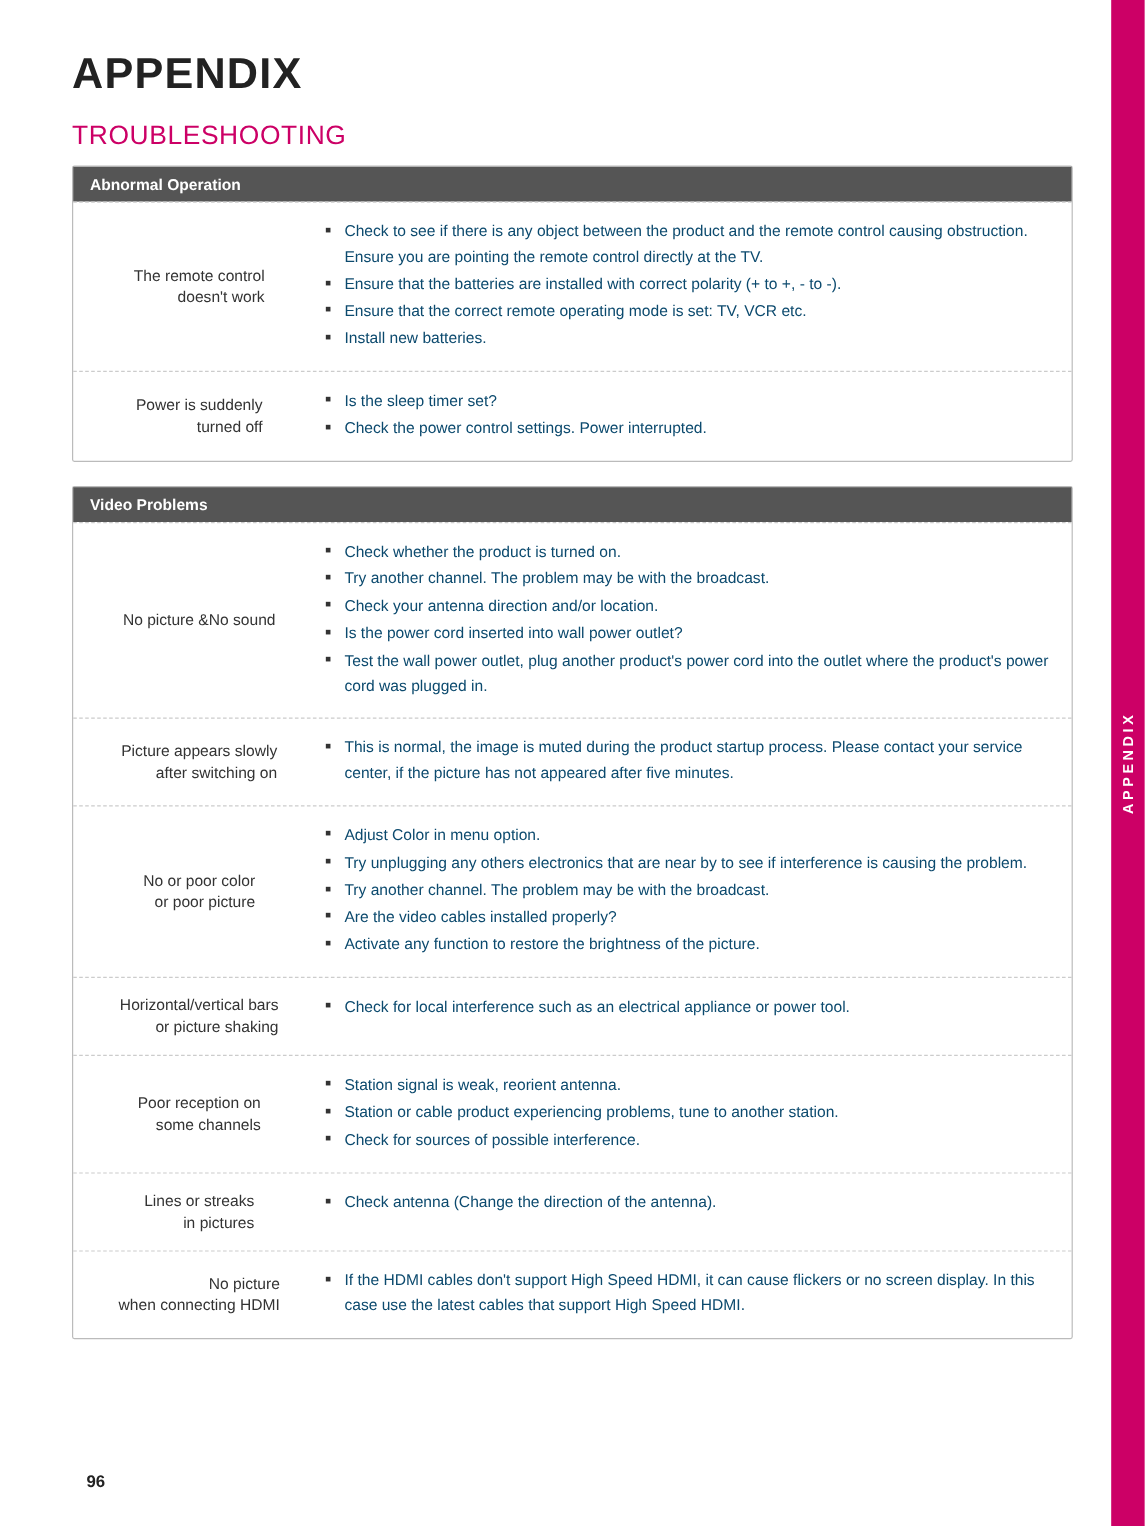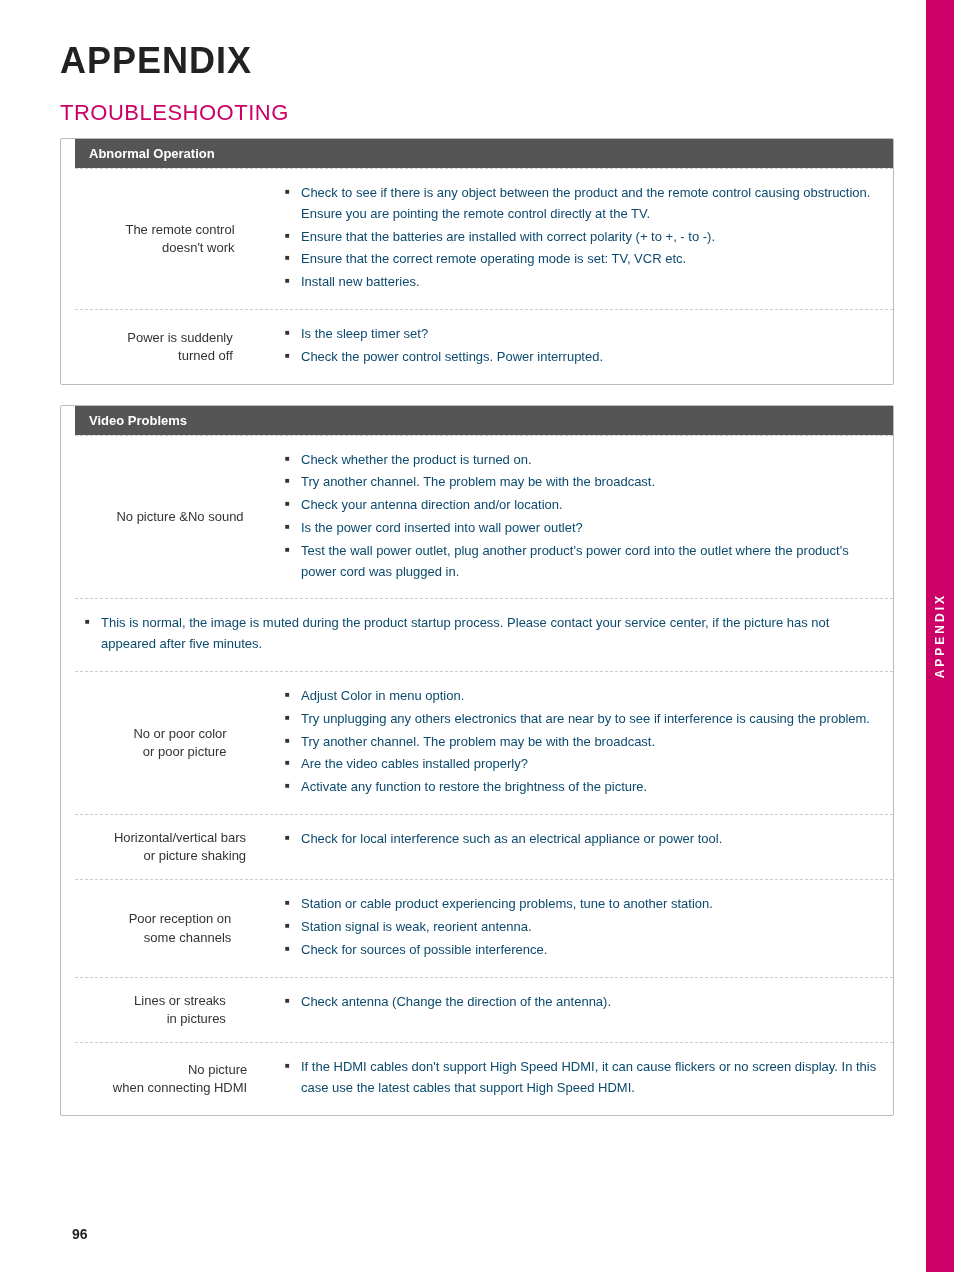--- a/index.html
+++ b/index.html
@@ -28,21 +28,20 @@
       color: #cc0066;
       letter-spacing: 0.5px;
       margin-bottom: 12px;
     }
 
     .table-wrapper {
       border: 1px solid #bbb;
       border-radius: 2px;
       margin-bottom: 20px;
       width: 100%;
-      padding-left: 14px;
     }
 
     .table-header {
       background: #555;
       color: #fff;
       font-size: 13px;
       font-weight: bold;
       padding: 7px 14px;
     }
 
@@ -170,20 +169,21 @@
         <li>Check whether the product is turned on.</li>
         <li>Try another channel. The problem may be with the broadcast.</li>
         <li>Check your antenna direction and/or location.</li>
         <li>Is the power cord inserted into wall power outlet?</li>
         <li>Test the wall power outlet, plug another product's power cord into the outlet where the product's power cord was plugged in.</li>
       </ul>
     </div>
   </div>
 
   <div class="table-row">
+    <div class="row-label">Picture appears slowly<br>after switching on</div>
     <div class="row-content">
       <ul>
         <li>This is normal, the image is muted during the product startup process. Please contact your service center, if the picture has not appeared after five minutes.</li>
       </ul>
     </div>
   </div>
 
   <div class="table-row">
     <div class="row-label">No or poor color<br>or poor picture</div>
     <div class="row-content">
@@ -203,22 +203,22 @@
       <ul>
         <li>Check for local interference such as an electrical appliance or power tool.</li>
       </ul>
     </div>
   </div>
 
   <div class="table-row">
     <div class="row-label">Poor reception on<br>some channels</div>
     <div class="row-content">
       <ul>
+        <li>Station signal is weak, reorient antenna.</li>
         <li>Station or cable product experiencing problems, tune to another station.</li>
-        <li>Station signal is weak, reorient antenna.</li>
         <li>Check for sources of possible interference.</li>
       </ul>
     </div>
   </div>
 
   <div class="table-row">
     <div class="row-label">Lines or streaks<br>in pictures</div>
     <div class="row-content">
       <ul>
         <li>Check antenna (Change the direction of the antenna).</li>

